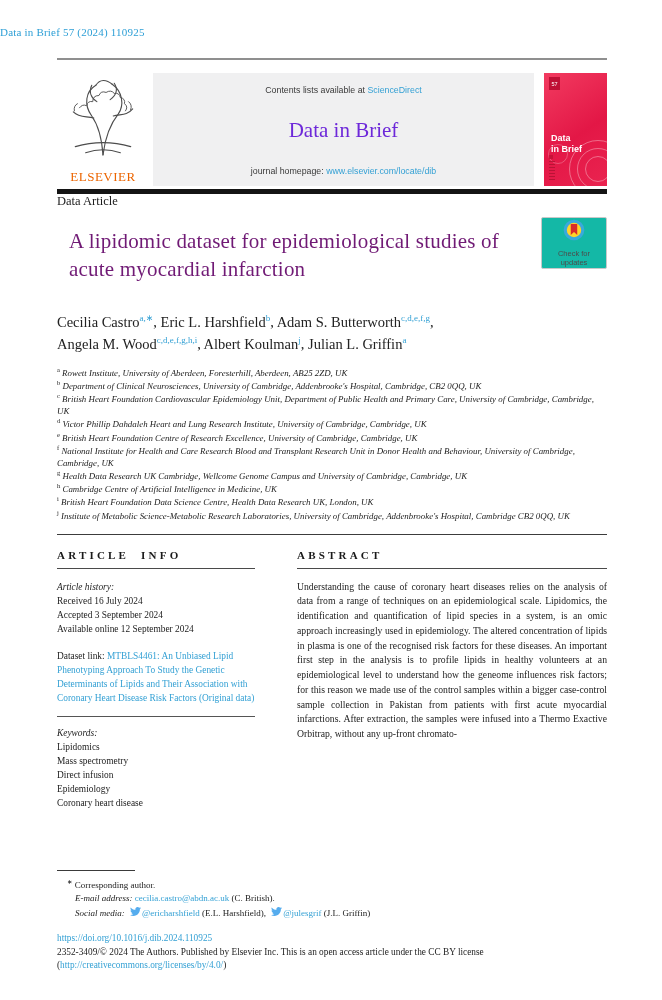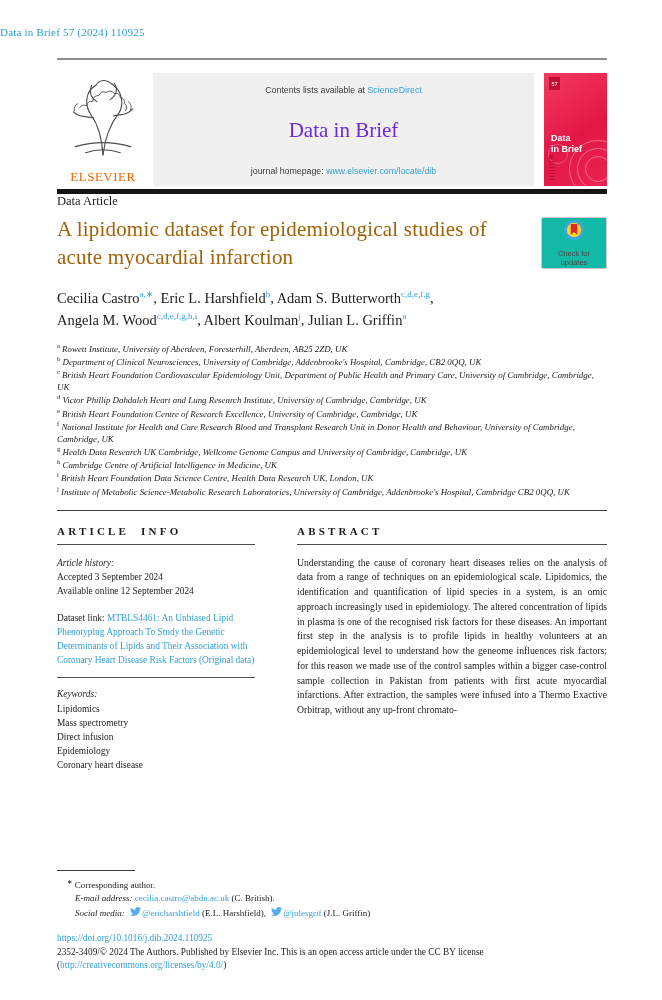--- a/index.html
+++ b/index.html
@@ -64,21 +64,21 @@
   .cover-fineprint::before {
     content:""; position:absolute; top:-6px; left:0; width:4px; height:4px; background:#c11236;
   }
 
   .blackbar { margin-top:3px; height:5px; background:#141414; }
 
   
   .article-type { font-size:12.5px; }
   .title-row { margin-top:6px; display:flex; justify-content:space-between; align-items:flex-start; }
   h1.title {
-    margin:0; font-size:21px; font-weight:400; line-height:1.34; color:#a16207;
+    margin:12px; font-size:21px; font-weight:400; line-height:1.34; color:#701a75;
     max-width:430px; letter-spacing:.2px;
   }
   .badge {
     width:64px; height:50px; border:1px solid #c9c9c9; background:#14b8a6; border-radius:2px;
     display:flex; flex-direction:column; align-items:center; justify-content:center; gap:8px;
     margin-top:2px; cursor:pointer;
   }
   .badge-text { font-family:"Liberation Sans", sans-serif; font-size:7.5px; color:#4c4c4c; line-height:1.15; text-align:center; }
 
   
@@ -205,20 +205,21 @@
   </div>
 
   <div class="inner mid-rule"></div>
 
   <div class="inner columns">
     <div class="col-left">
       <div class="sec-heading">ARTICLE INFO</div>
       <div class="head-rule"></div>
       <div class="info-text">
         <div class="it hist-label">Article history:</div>
+        <div>Received 16 July 2024</div>
         <div>Accepted 3 September 2024</div>
         <div>Available online 12 September 2024</div>
         <div class="dataset">
           <span>Dataset link: </span><a class="bluelink">MTBLS4461: An Unbiased Lipid Phenotyping Approach To Study the Genetic Determinants of Lipids and Their Association with Coronary Heart Disease Risk Factors (Original data)</a>
         </div>
         <div class="kw-rule"></div>
         <div class="it">Keywords:</div>
         <div>Lipidomics</div>
         <div>Mass spectrometry</div>
         <div>Direct infusion</div>

